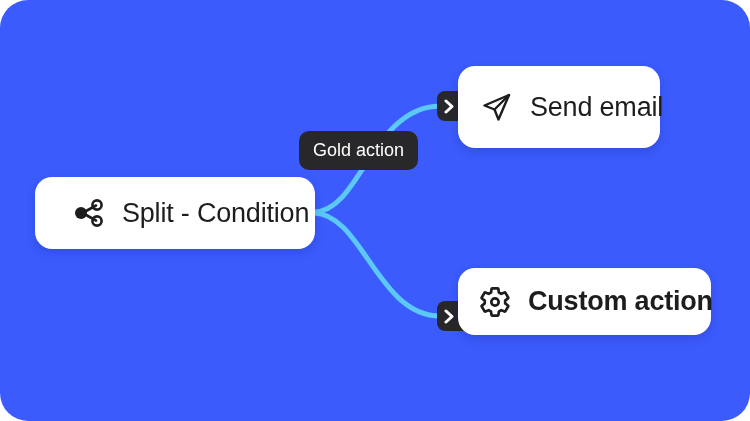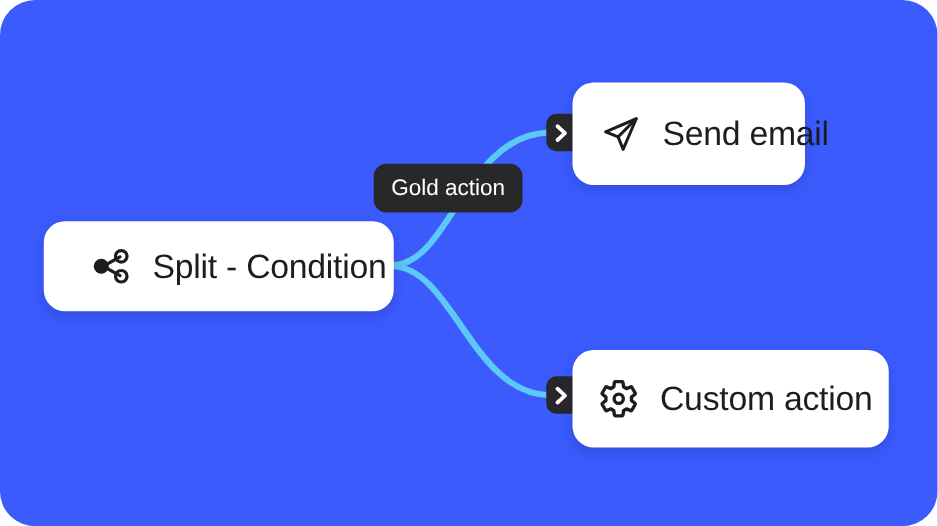--- a/index.html
+++ b/index.html
@@ -61,32 +61,33 @@
     top: 177px;
     width: 280px;
     height: 72px;
     padding-left: 36px;
   }
   #node-split .node-label { margin-left: 17px; }
 
   #node-send {
     left: 458px;
     top: 66px;
-    width: 186px;
+    width: 202px;
     height: 82px;
     padding-left: 22px;
   }
   #node-send .node-label { margin-left: 16px; }
 
   #node-custom {
     left: 458px;
-    top: 280px;
+    top: 268px;
     width: 253px;
-    height: 78px;
+    height: 67px;
     padding-left: 20px;
+    font-weight: bold;
   }
   #node-custom .node-label { margin-left: 16px; }
 
   
   .port {
     position: absolute;
     width: 34px;
     height: 30px;
     background: #28282b;
     border-radius: 8px;

